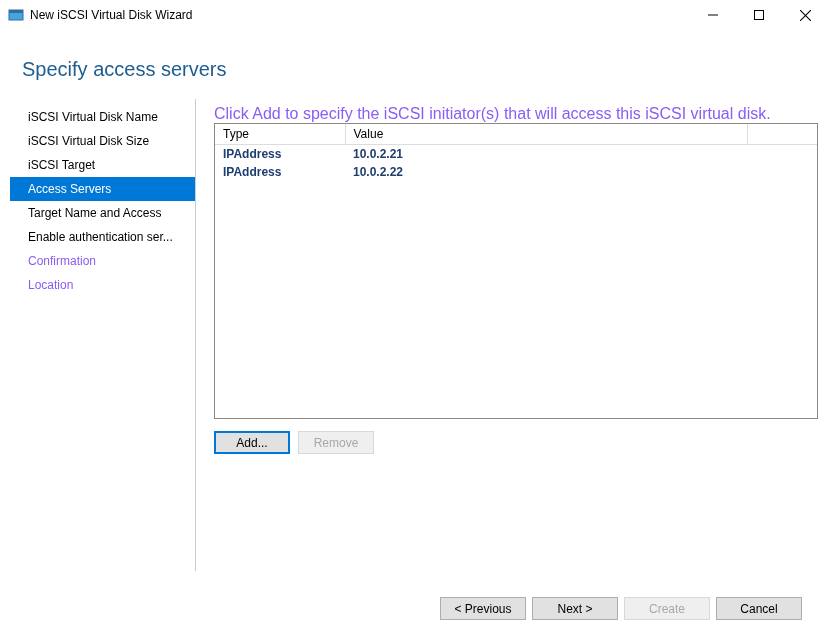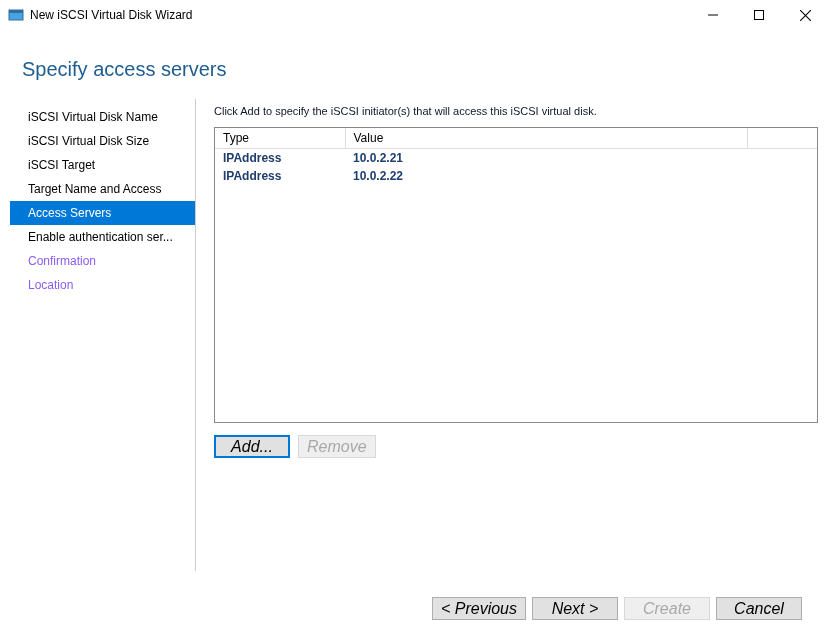--- a/index.html
+++ b/index.html
@@ -87,23 +87,22 @@
       color: #fff;
     }
     .sidebar-item.disabled {
       color: #8b5cf6;
     }
     .main {
       flex: 1;
       padding: 6px 0 0 18px;
     }
     .instruction {
-      font-size: 11px;
-      color: #0f172a;
-      margin-bottom: 10px;
+      font-size: 16px;
+      color: #8b5cf6;
     }
     .table-container {
       border: 1px solid #888;
       height: 296px;
       overflow: auto;
       background: #fff;
     }
     table {
       width: 100%;
       border-collapse: collapse;
@@ -130,29 +129,28 @@
     .col-value { width: auto; }
     .action-row {
       margin-top: 12px;
       display: flex;
       gap: 8px;
     }
     .btn {
       min-width: 76px;
       height: 23px;
       padding: 0 8px;
-      font-size: 16px;
+      font-size: 12px;
       font-family: inherit;
       background: #e1e1e1;
       border: 1px solid #adadad;
       cursor: default;
       display: inline-flex;
       align-items: center;
       justify-content: center;
-      font-style: italic;
     }
     .btn.default {
       border: 1px solid #0078d7;
       outline: 1px solid #0078d7;
       outline-offset: -2px;
     }
     .btn.disabled {
       color: #a8a8a8;
       background: #efefef;
       border-color: #d8d8d8;
@@ -202,22 +200,22 @@
 
 <div class="header">
   <div class="header-title">Specify access servers</div>
 </div>
 
 <div class="content">
   <div class="sidebar">
     <div class="sidebar-item">iSCSI Virtual Disk Name</div>
     <div class="sidebar-item">iSCSI Virtual Disk Size</div>
     <div class="sidebar-item">iSCSI Target</div>
+    <div class="sidebar-item active">Access Servers</div>
     <div class="sidebar-item">Target Name and Access</div>
-    <div class="sidebar-item active">Access Servers</div>
     <div class="sidebar-item">Enable authentication ser...</div>
     <div class="sidebar-item disabled">Confirmation</div>
     <div class="sidebar-item disabled">Location</div>
   </div>
 
   <div class="main">
     <div class="instruction">Click Add to specify the iSCSI initiator(s) that will access this iSCSI virtual disk.</div>
 
     <div class="table-container">
       <table>

